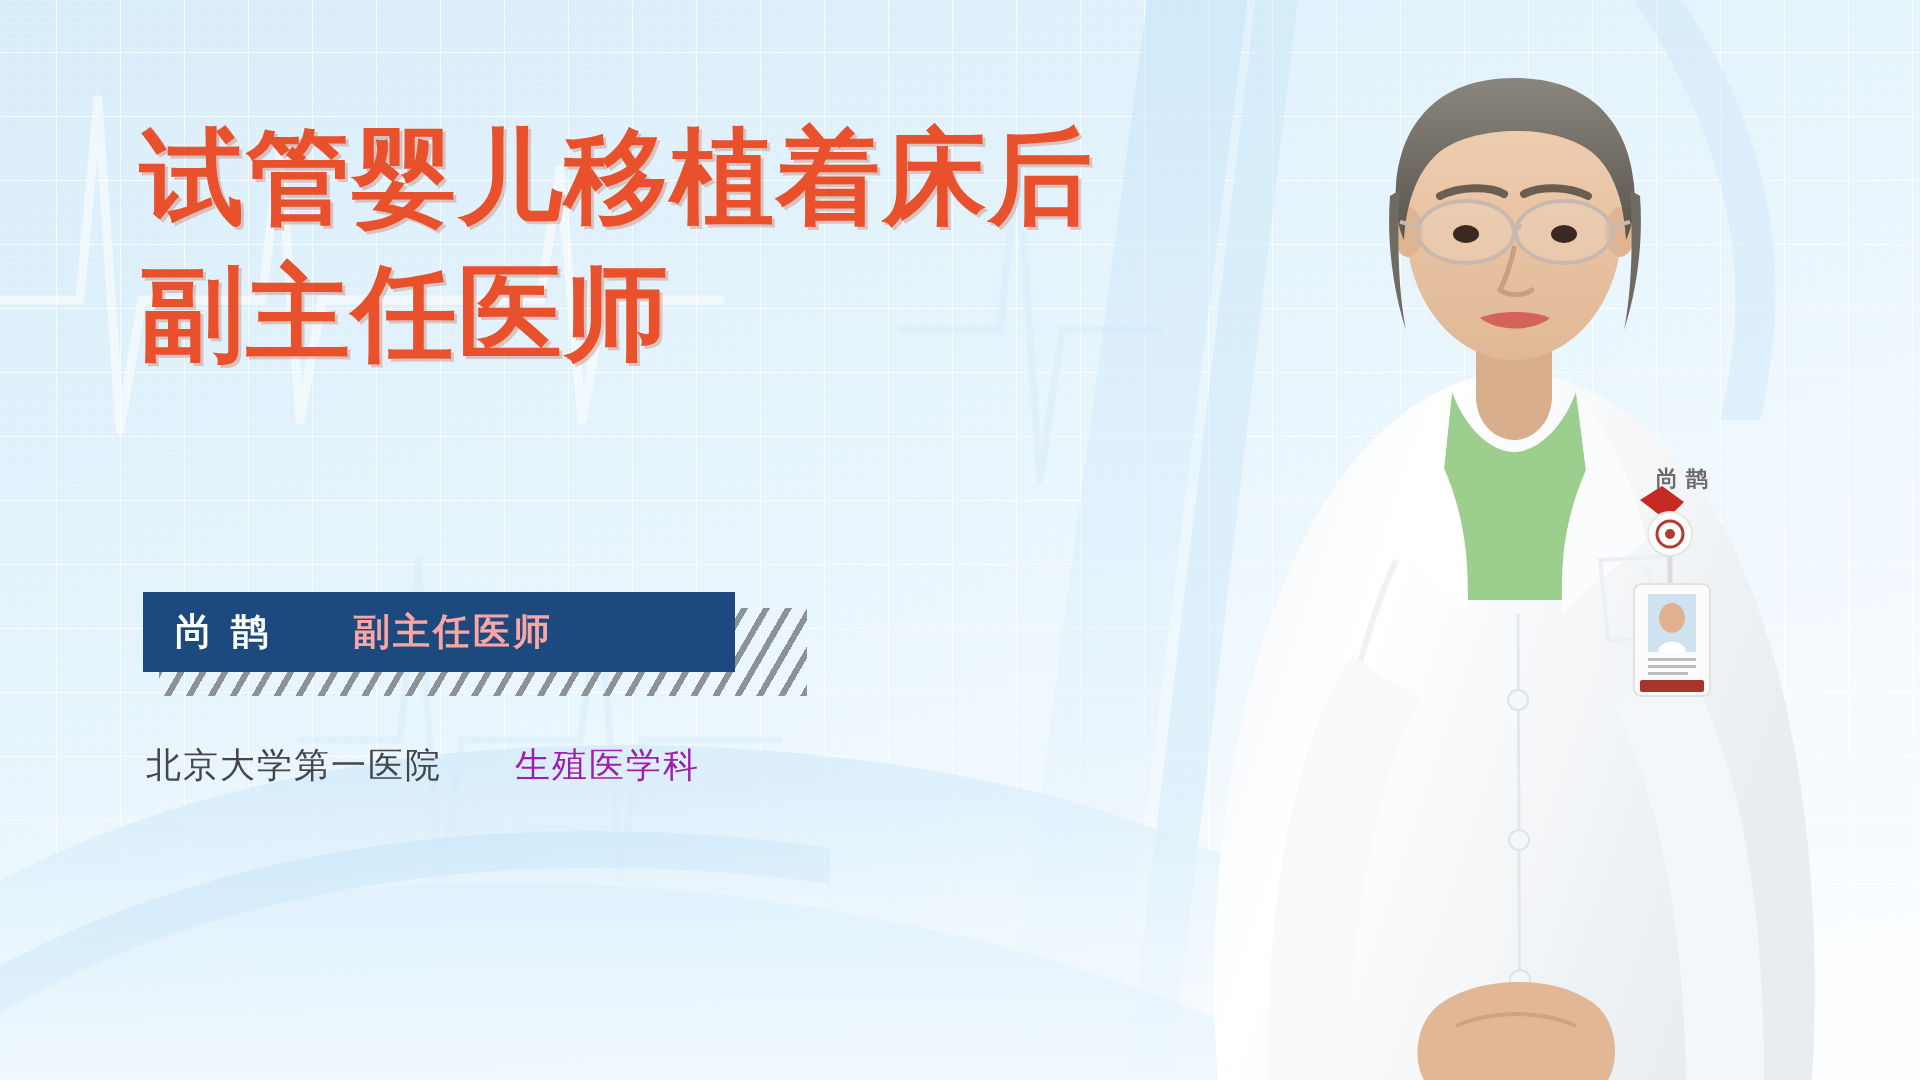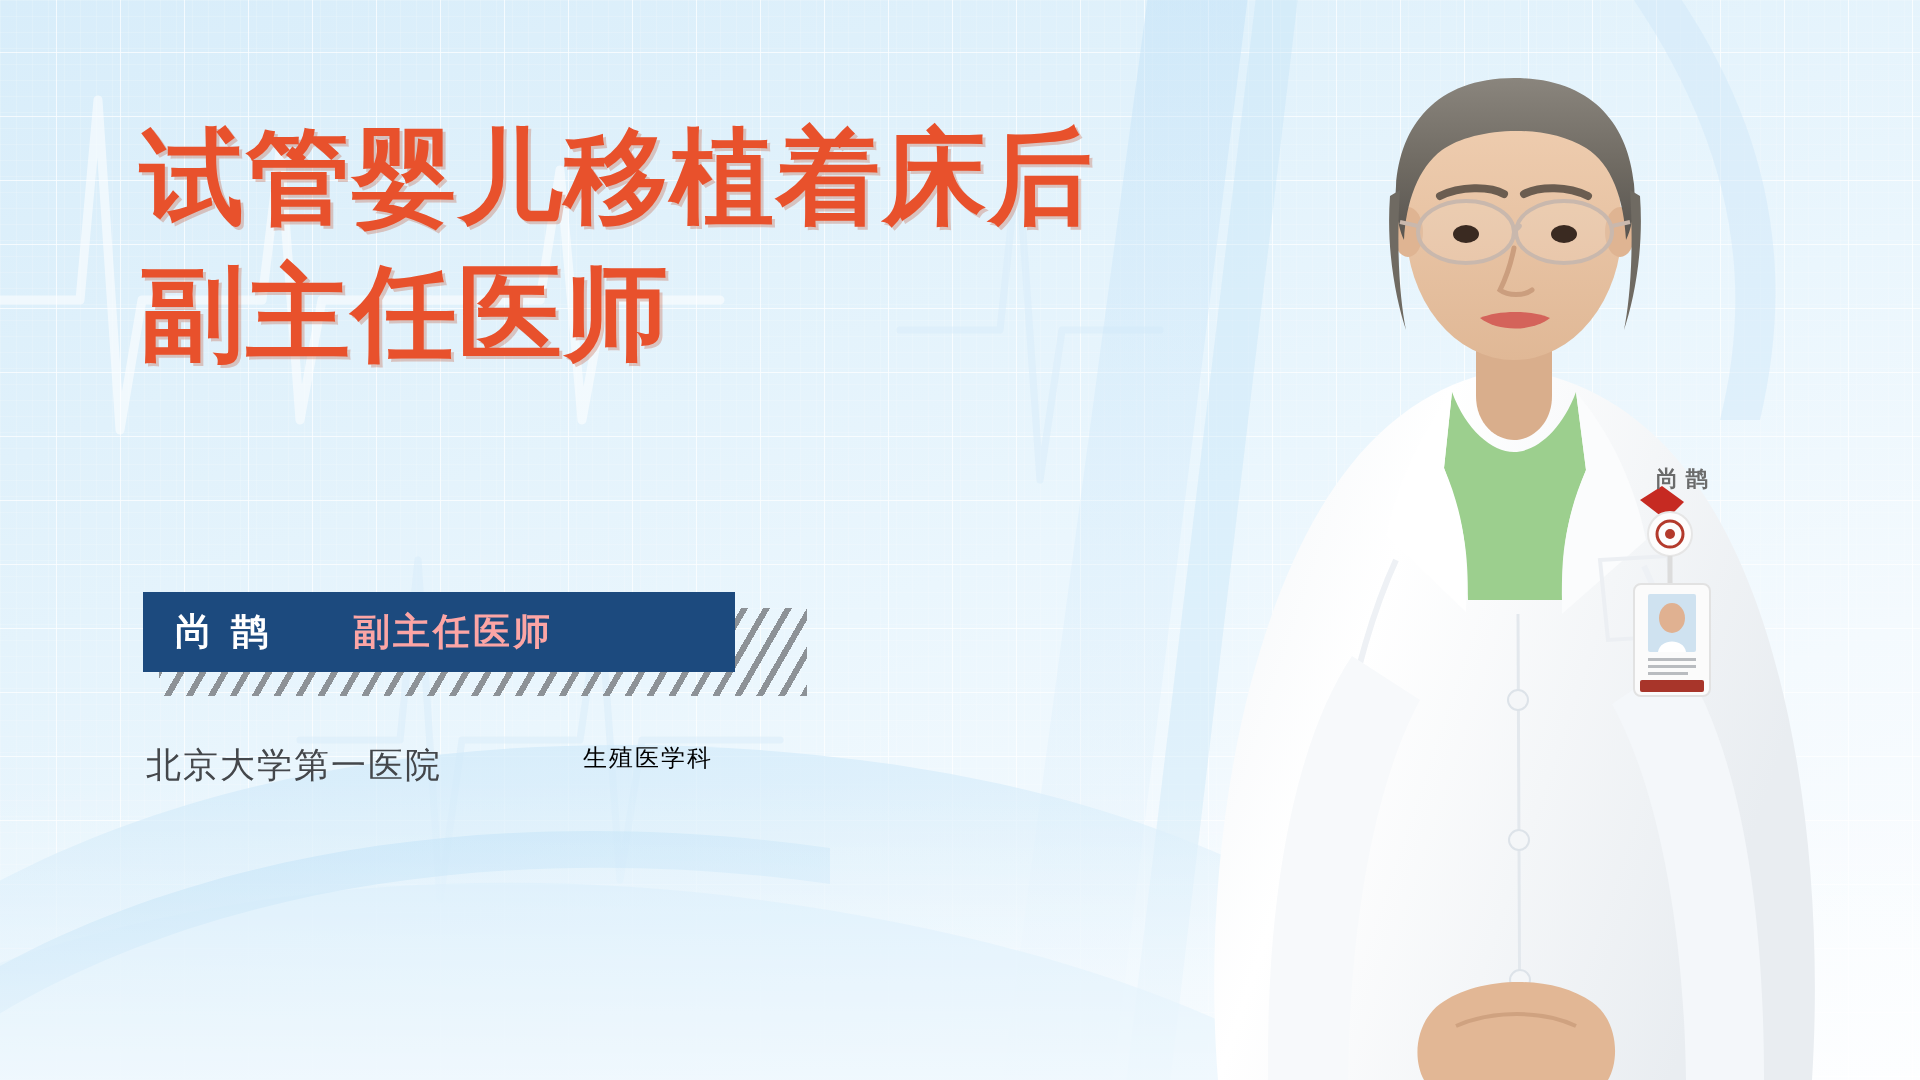--- a/index.html
+++ b/index.html
@@ -79,29 +79,29 @@
   }
   .badge-title{
     color:#fca5a5;font-weight:700;font-size:37px;letter-spacing:3px;
     margin-left:82px;white-space:nowrap;
     font-family:"DejaVu Sans","Liberation Sans",sans-serif;
   }
 
   
   .affil-row{
     position:absolute;left:146px;top:742px;
-    display:flex;align-items:flex-start;white-space:nowrap;gap:36px;
+    display:flex;align-items:flex-end;white-space:nowrap;
   }
   .affil-hospital{
     font-size:35px;color:#44474b;letter-spacing:2px;font-weight:400;
     font-family:"DejaVu Sans","Liberation Sans",sans-serif;
   }
   .affil-dept{
-    font-size:24px;color:#000000;letter-spacing:2px;font-weight:400;
-    margin-left:105px;
+    font-size:35px;color:#a21caf;letter-spacing:2px;font-weight:400;
+    margin-left:73px;
     font-family:"DejaVu Sans","Liberation Sans",sans-serif;
   }
 
   
   .portrait{
     position:absolute;right:0;bottom:0;width:820px;height:1080px;
   }
   .portrait svg{display:block;width:820px;height:1080px;}
 </style>
 </head>

